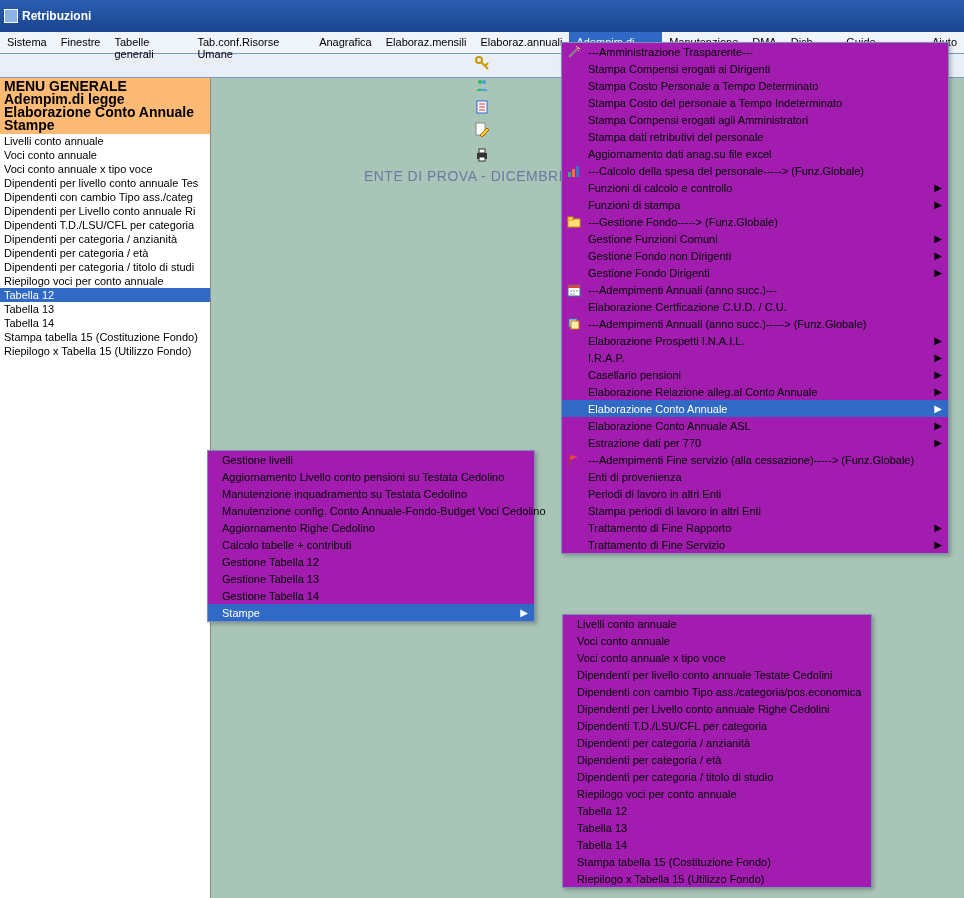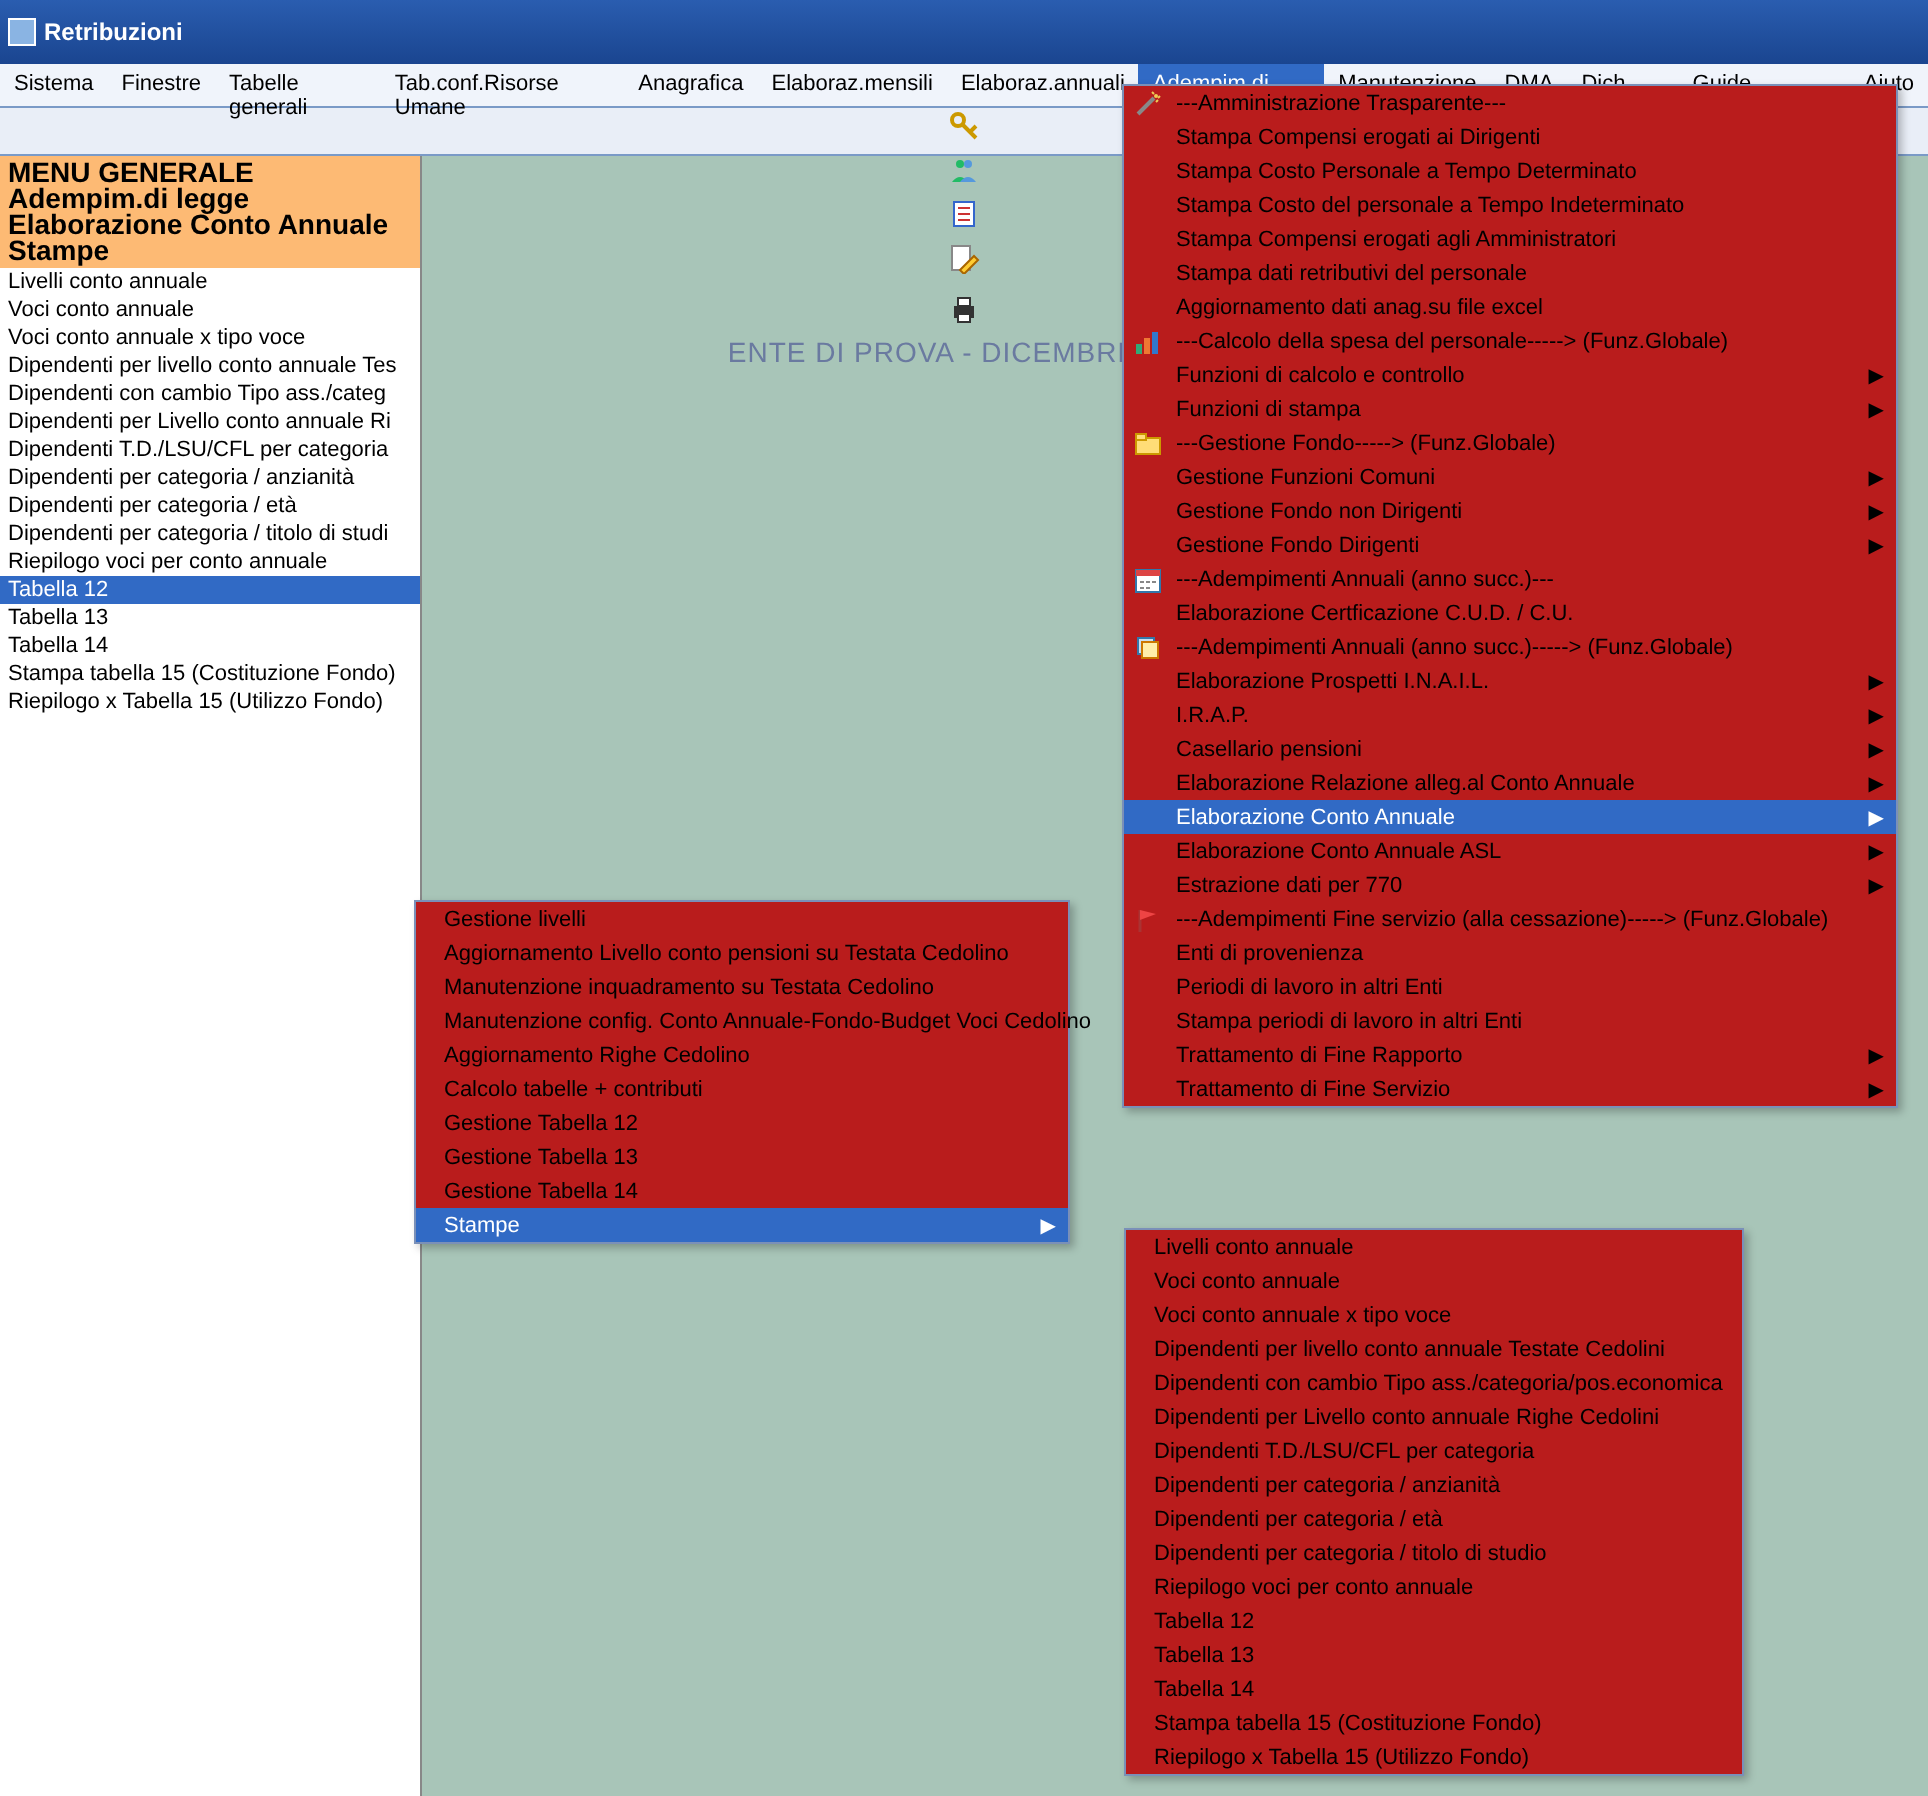--- a/index.html
+++ b/index.html
@@ -94,21 +94,21 @@
     white-space: nowrap;
     overflow: hidden;
   }
   .sidebar .list .litem.selected {
     background:#316ac5;
     color:#fff;
   }
   
   .menu-panel {
     position:absolute;
-    background:#b91c1c;
+    background:#a21caf;
     border:1px solid #7a90b8;
     box-shadow: 2px 2px 4px rgba(0,0,0,.25);
     font-size:11px;
   }
   .menu-panel .row {
     display:flex;
     align-items:center;
     height:17px;
     padding:0 18px 0 26px;
     white-space:nowrap;

